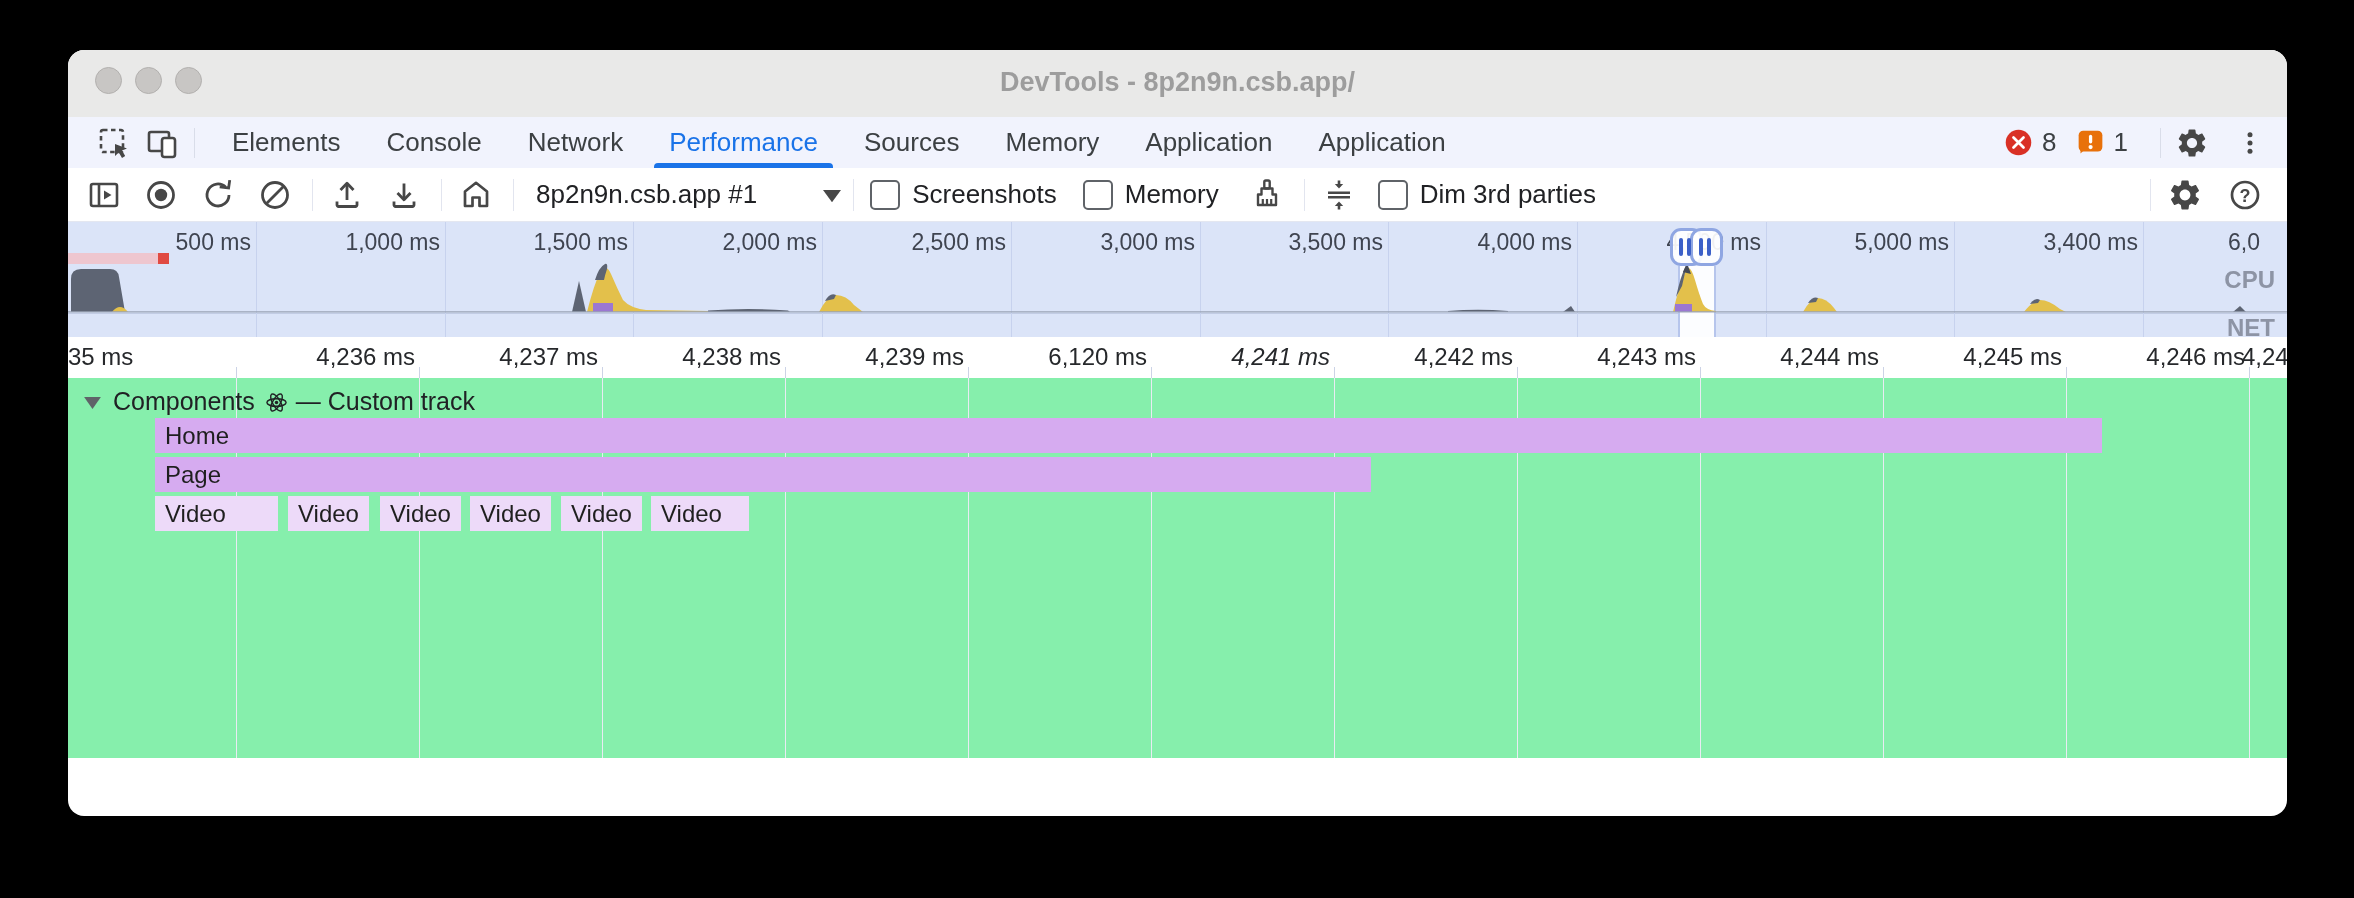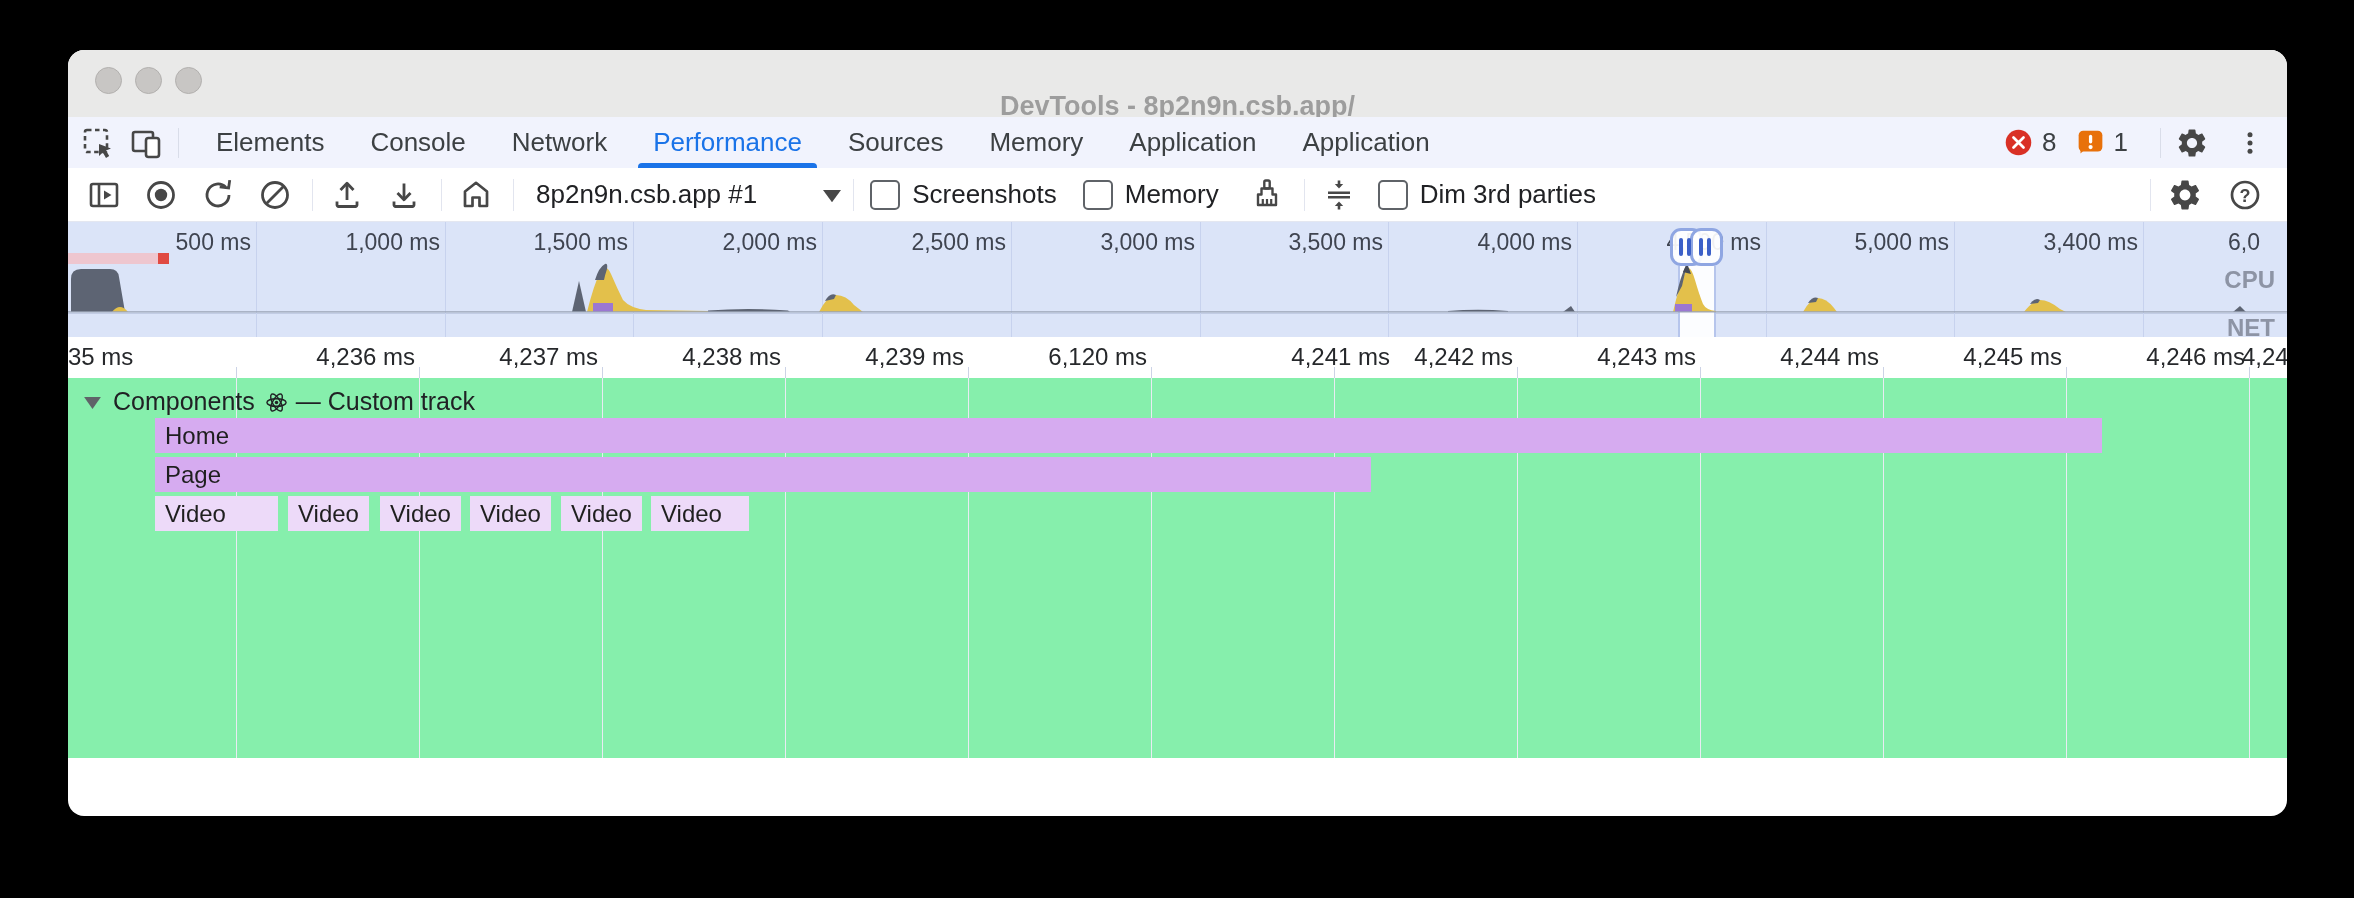--- a/index.html
+++ b/index.html
@@ -1,23 +1,23 @@
 <!DOCTYPE html>
 <html><head>
 <meta charset="utf-8">
 <style>
   html,body{margin:0;padding:0;background:#000;}
   body{width:2354px;height:898px;position:relative;font-family:"Liberation Sans","DejaVu Sans",sans-serif;-webkit-font-smoothing:antialiased;}
   #window{position:absolute;left:68px;top:50px;width:2219px;height:766px;background:#fff;border-radius:16px;overflow:hidden;box-shadow:0 22px 70px rgba(0,0,0,.55);}
   
   .titlebar{position:absolute;left:0;top:0;width:100%;height:67px;background:#e9e9e8;border-bottom:1px solid #d2d2d1;}
   .tl{position:absolute;top:17px;width:25px;height:25px;border-radius:50%;background:#c8c6c4;border:1px solid #b2b0ae;}
-  .title-text{position:absolute;left:0;right:0;top:0;height:67px;line-height:64px;text-align:center;font-size:27px;font-weight:bold;color:#9d9d9d;margin-top:24px;}
-  
-  .tabrow{position:absolute;left:0;top:67px;width:100%;height:51px;background:#f1f3fd;display:flex;align-items:center;padding-left:12px;box-sizing:border-box;}
+  .title-text{position:absolute;left:0;right:0;top:0;height:67px;line-height:64px;text-align:center;font-size:27px;font-weight:bold;color:#9d9d9d;}
+  
+  .tabrow{position:absolute;left:0;top:67px;width:100%;height:51px;background:#f1f3fd;display:flex;align-items:center;padding-left:28px;box-sizing:border-box;}
   .tabrow .icon36{width:36px;height:36px;flex:0 0 auto;}
   .vdiv{width:1px;height:30px;background:#d9dde9;margin:0 14px;flex:0 0 auto;}
   .ptab{font-size:26px;color:#3c4043;padding:0 23px;height:51px;line-height:51px;position:relative;flex:0 0 auto;cursor:default;}
   .ptab.active{color:#1a73e8;}
   .ptab.active::after{content:"";position:absolute;left:8px;right:8px;bottom:0;height:5px;background:#1a73e8;border-radius:4px 4px 0 0;}
   .tab-right{margin-left:auto;display:flex;align-items:center;padding-right:22px;}
   .badge-count{font-size:26px;color:#3c4043;margin:0 18px 0 8px;}
   
   .toolbar{position:absolute;left:0;top:118px;width:100%;height:54px;background:#fff;border-bottom:1px solid #e4e7f0;display:flex;align-items:center;padding-left:18px;box-sizing:border-box;}
   .tool{width:36px;height:36px;margin-right:21px;flex:0 0 auto;}
@@ -286,21 +286,21 @@
     <div class="vw-grip" style="left:1639px"></div>
   </div>
 
   <div class="ruler" id="ruler">
       <div class="rlabel" style="left: 0px; width: 28px;">35 ms</div>
       <div class="rlabel" style="left: 197px; width: 150px;">4,236 ms</div>
       <div class="rlabel" style="left: 380px; width: 150px;">4,237 ms</div>
       <div class="rlabel" style="left: 563px; width: 150px;">4,238 ms</div>
       <div class="rlabel" style="left: 746px; width: 150px;">4,239 ms</div>
       <div class="rlabel" style="left: 929px; width: 150px;">6,120 ms</div>
-      <div class="rlabel" style="left: 1172px; width: 150px;">4,241 ms</div>
+      <div class="rlabel" style="left: 1112px; width: 150px; font-style: italic;">4,241 ms</div>
       <div class="rlabel" style="left: 1295px; width: 150px;">4,242 ms</div>
       <div class="rlabel" style="left: 1478px; width: 150px;">4,243 ms</div>
       <div class="rlabel" style="left: 1661px; width: 150px;">4,244 ms</div>
       <div class="rlabel" style="left: 1844px; width: 150px;">4,245 ms</div>
       <div class="rlabel" style="left: 2027px; width: 150px;">4,246 ms</div>
       <div class="rlabel" style="left: 2174px; text-align: left;">4,24</div>
       <div class="rtick" style="left: 168px;"></div>
       <div class="rtick" style="left: 351px;"></div>
       <div class="rtick" style="left: 534px;"></div>
       <div class="rtick" style="left: 717px;"></div>

